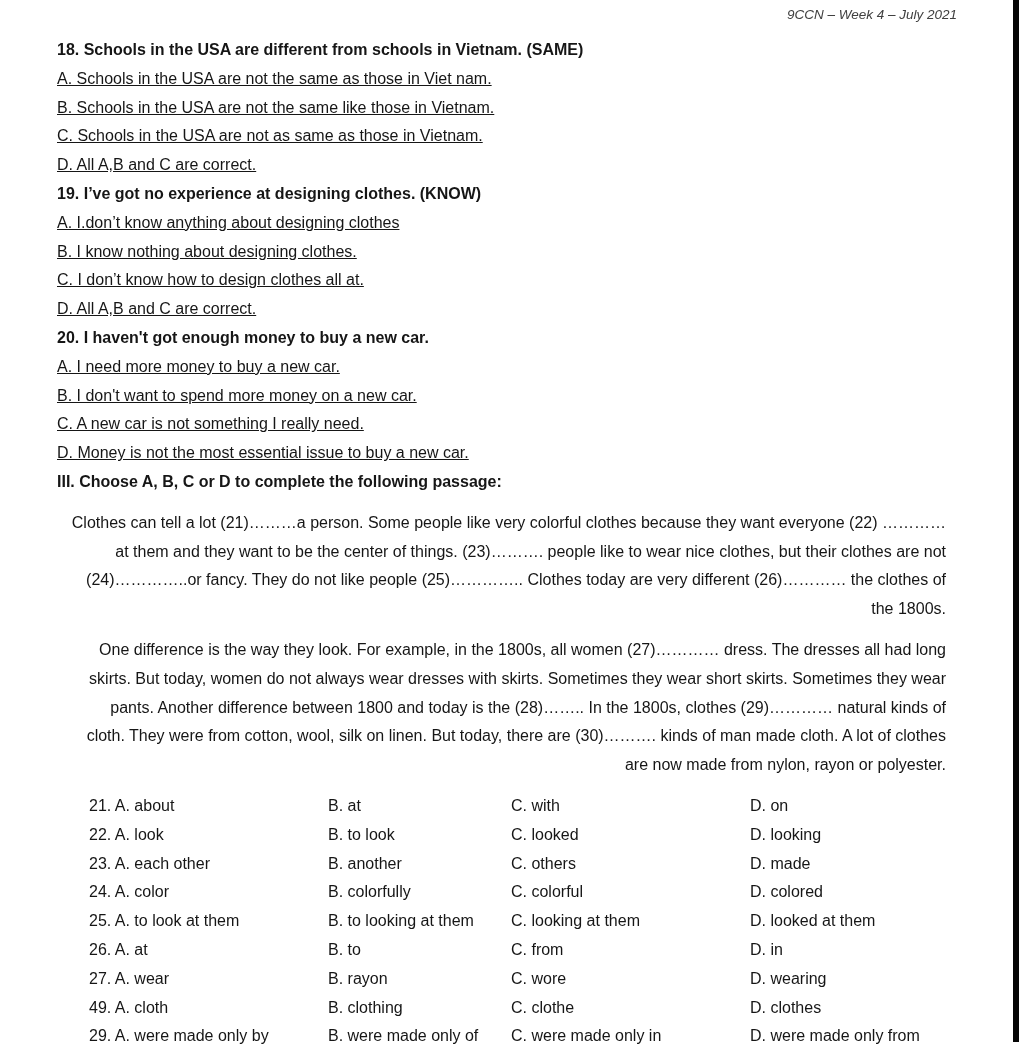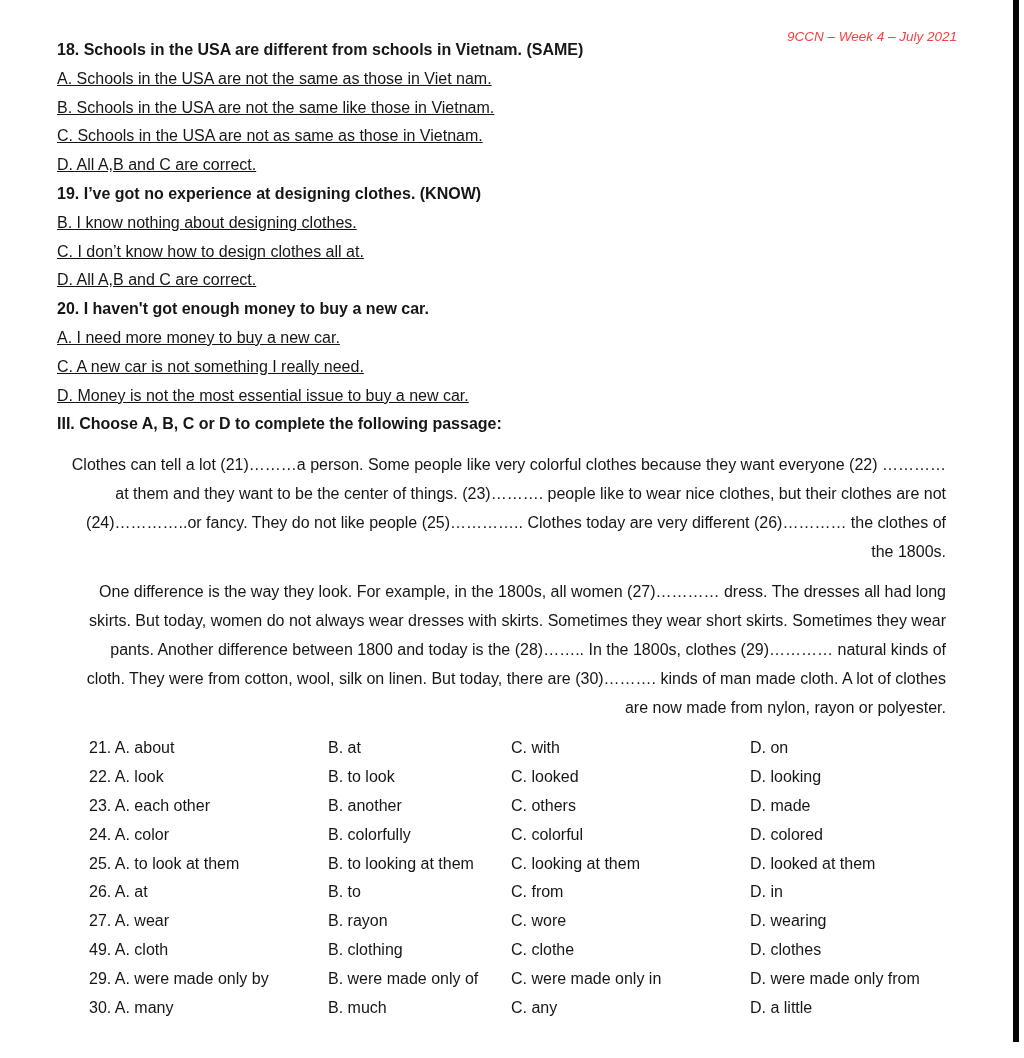--- a/index.html
+++ b/index.html
@@ -11,25 +11,25 @@
     position: relative;
     width: 1024px;
     height: 1058px;
     background: #ffffff;
     font-family: "Liberation Sans", sans-serif;
     color: #161616;
     overflow: hidden;
   }
   .page-header {
     position: absolute;
-    top: 29px;
+    top: 7px;
     right: 67px;
     font-size: 13.5px;
     font-style: italic;
-    color: #ef4444;
+    color: #404040;
     white-space: nowrap;
   }
   .content {
     position: absolute;
     left: 57px;
     top: 36px;
     width: 901px;
     font-size: 16px;
     line-height: 28.8px;
   }
@@ -77,26 +77,28 @@
 
   <div class="content">
 
     <div class="q-title">18. Schools in the USA are different from schools in Vietnam. (SAME)</div>
     <div class="q-option">A. Schools in the USA are not the same as those in Viet nam.</div>
     <div class="q-option">B. Schools in the USA are not the same like those in Vietnam.</div>
     <div class="q-option">C. Schools in the USA are not as same as those in Vietnam.</div>
     <div class="q-option">D. All A,B and C are correct.</div>
 
     <div class="q-title">19. I’ve got no experience at designing clothes. (KNOW)</div>
+    <div class="q-option">A. I.don’t know anything about designing clothes</div>
     <div class="q-option">B. I know nothing about designing clothes.</div>
     <div class="q-option">C. I don’t know how to design clothes all at.</div>
     <div class="q-option">D. All A,B and C are correct.</div>
 
     <div class="q-title">20. I haven't got enough money to buy a new car.</div>
     <div class="q-option">A. I need more money to buy a new car.</div>
+    <div class="q-option">B. I don't want to spend more money on a new car.</div>
     <div class="q-option">C. A new car is not something I really need.</div>
     <div class="q-option">D. Money is not the most essential issue to buy a new car.</div>
 
     <div class="q-title">III. Choose A, B, C or D to complete the following passage:</div>
 
     <p class="passage">Clothes can tell a lot (21)………a person. Some people like very colorful clothes because they want everyone (22) …………at them and they want to be the center of things. (23)………. people like to wear nice clothes, but their clothes are not (24)…………..or fancy. They do not like people (25)………….. Clothes today are very different (26)………… the clothes of the 1800s.</p>
     <p class="passage">One difference is the way they look. For example, in the 1800s, all women (27)………… dress. The dresses all had long skirts. But today, women do not always wear dresses with skirts. Sometimes they wear short skirts. Sometimes they wear pants. Another difference between 1800 and today is the (28)…….. In the 1800s, clothes (29)………… natural kinds of cloth. They were from cotton, wool, silk on linen. But today, there are (30)………. kinds of man made cloth. A lot of clothes are now made from nylon, rayon or polyester.</p>
 
     <div class="grid-row">
       <span class="cell c0">21. A. about</span>

